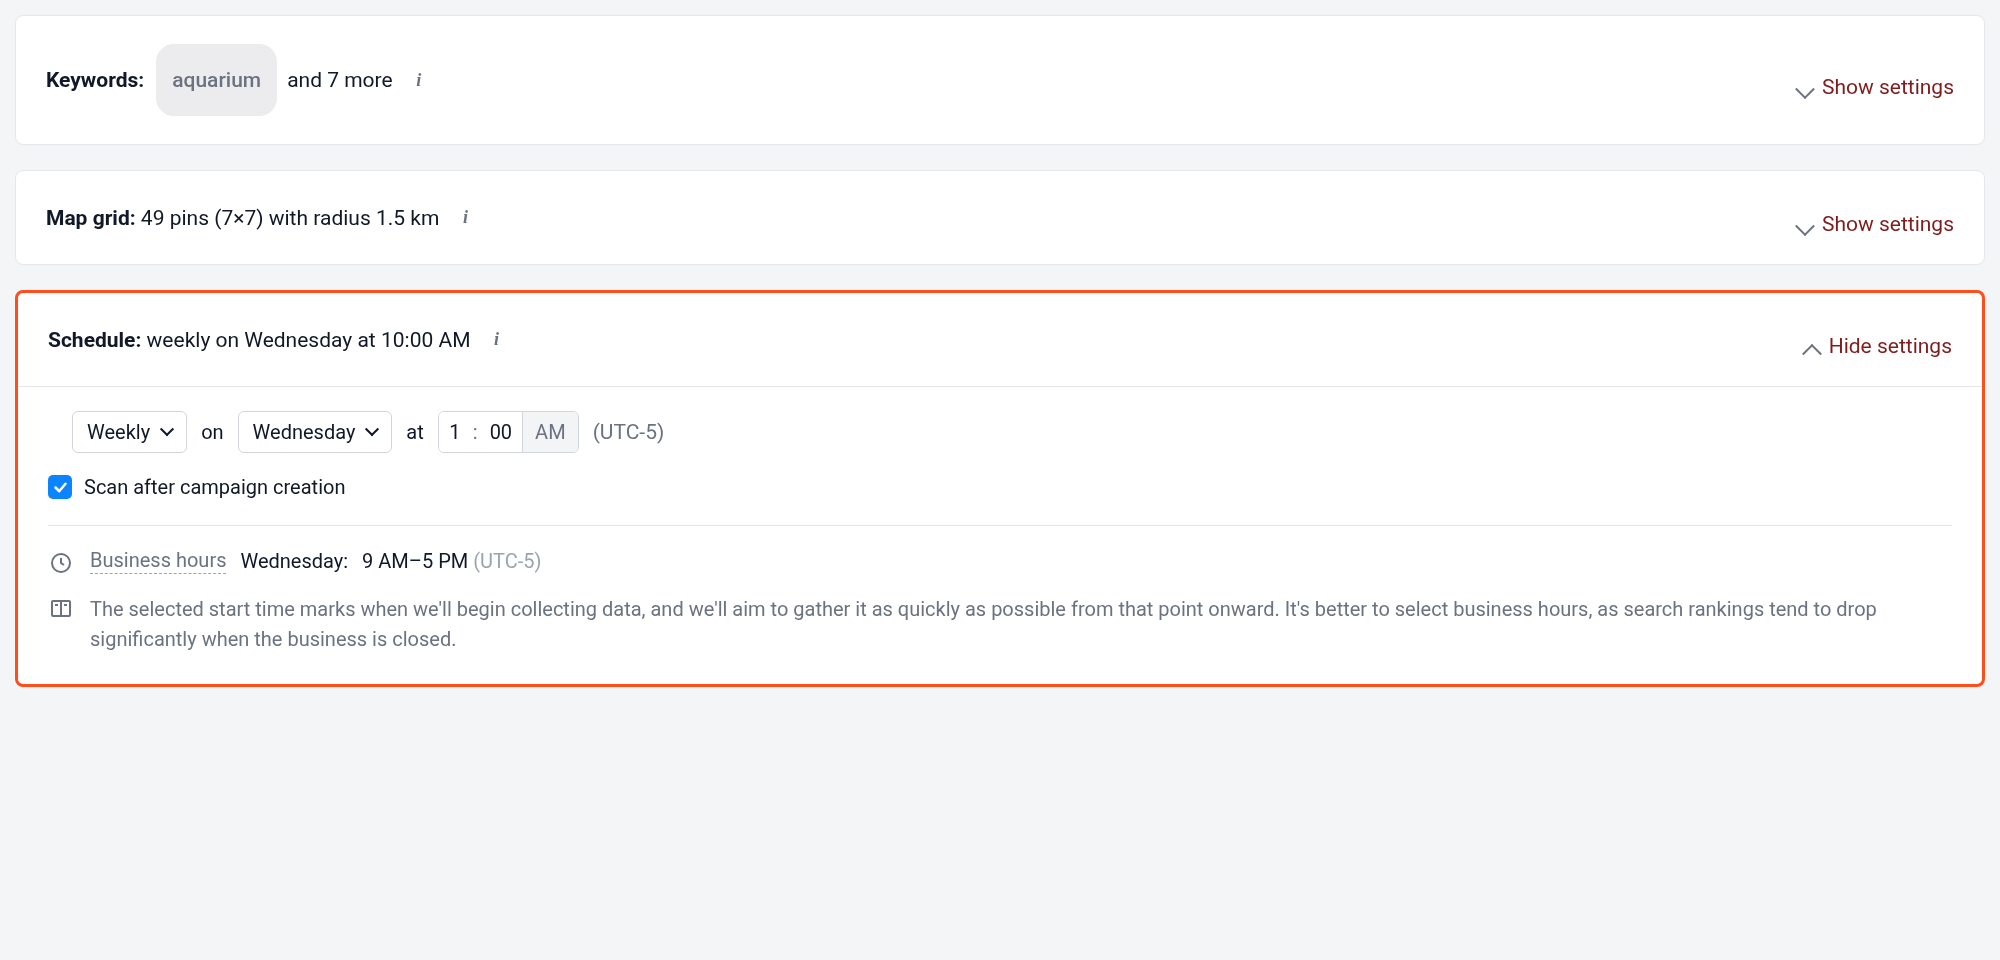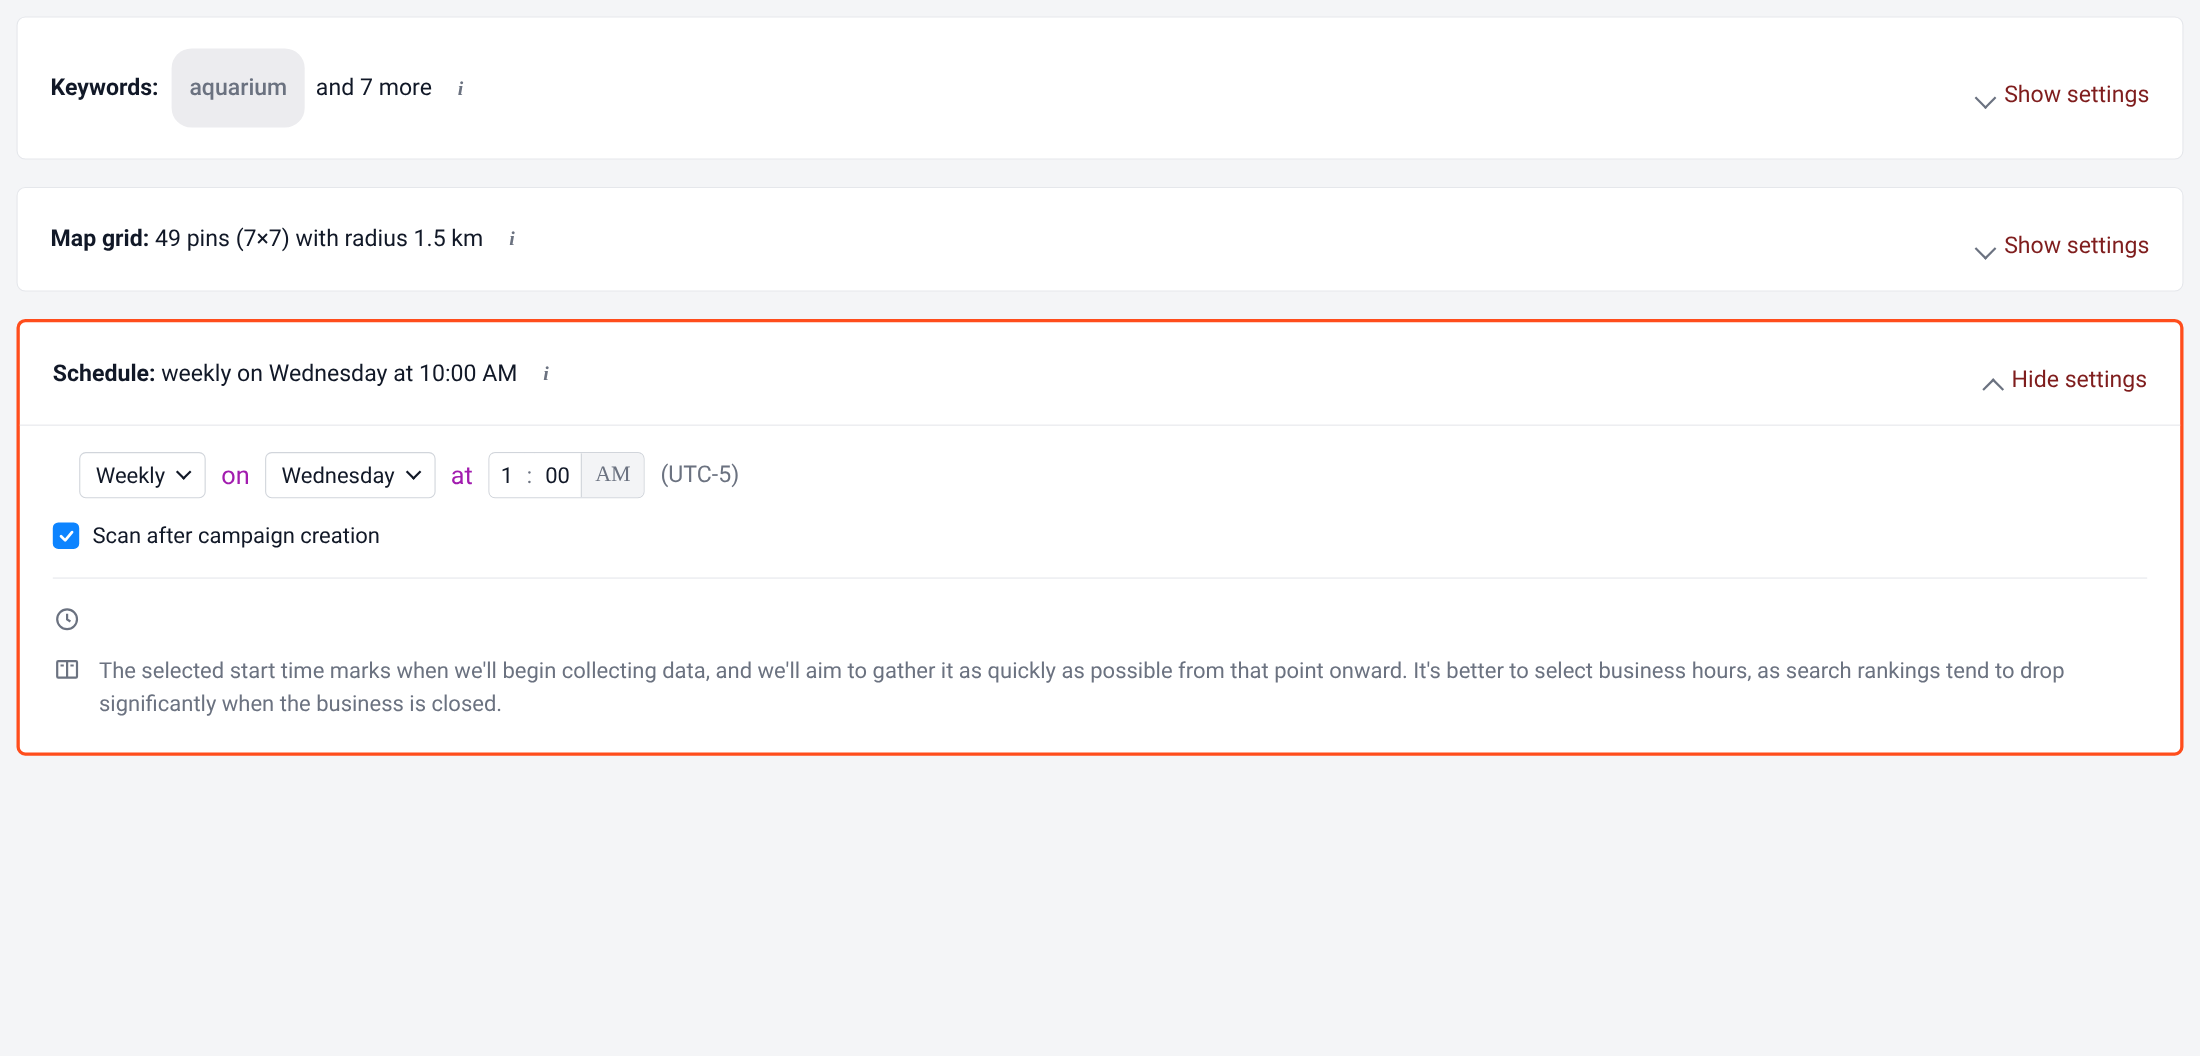--- a/index.html
+++ b/index.html
@@ -117,25 +117,24 @@
   .time-box .colon {
     padding: 8px 2px;
     background: #fff;
     color: #6b7280;
   }
   .time-box .ampm {
     padding: 8px 12px;
     background: #f3f4f6;
     border-left: 1px solid #d1d5db;
     color: #6b7280;
-    font-family: Liberation Serif, serif;
   }
   .muted { color: #6b7280; }
   .muted2 { color: #9ca3af; }
-  .conn { color:#a21caf; font-size:23px; }
+  .conn { color:#0f172a; font-size:20px; }
   .check-row {
     display: flex;
     align-items: center;
     gap: 12px;
     margin-top: 22px;
     font-size: 20px;
   }
   .chk {
     width: 24px; height: 24px;
     border-radius: 5px;
@@ -254,20 +253,28 @@
 
     <hr class="divider">
 
     <div class="hint-row">
       <span class="hint-icon">
         <svg viewBox="0 0 24 24" width="24" height="24" fill="none" stroke="currentColor" stroke-width="2">
             <circle cx="12" cy="12" r="9"></circle>
             <path d="M12 7v5l3 2"></path>
           </svg>
       </span>
+      <div class="bh-line">
+        <span class="dash-underline">Business hours</span>
+        <span class="strong-dark">Wednesday:</span>
+        <span>
+          <span class="strong-dark">9 AM–5 PM</span>
+          <span class="muted2">(UTC-5)</span>
+        </span>
+      </div>
     </div>
 
     <div class="hint-row">
       <span class="hint-icon">
         <svg viewBox="0 0 24 24" width="24" height="24" fill="none" stroke="currentColor" stroke-width="2">
             <rect x="3" y="4" width="18" height="15" rx="1"></rect>
             <line x1="12" y1="4" x2="12" y2="19"></line>
             <line x1="6" y1="8" x2="9" y2="8"></line>
             <line x1="15" y1="8" x2="18" y2="8"></line>
           </svg>

